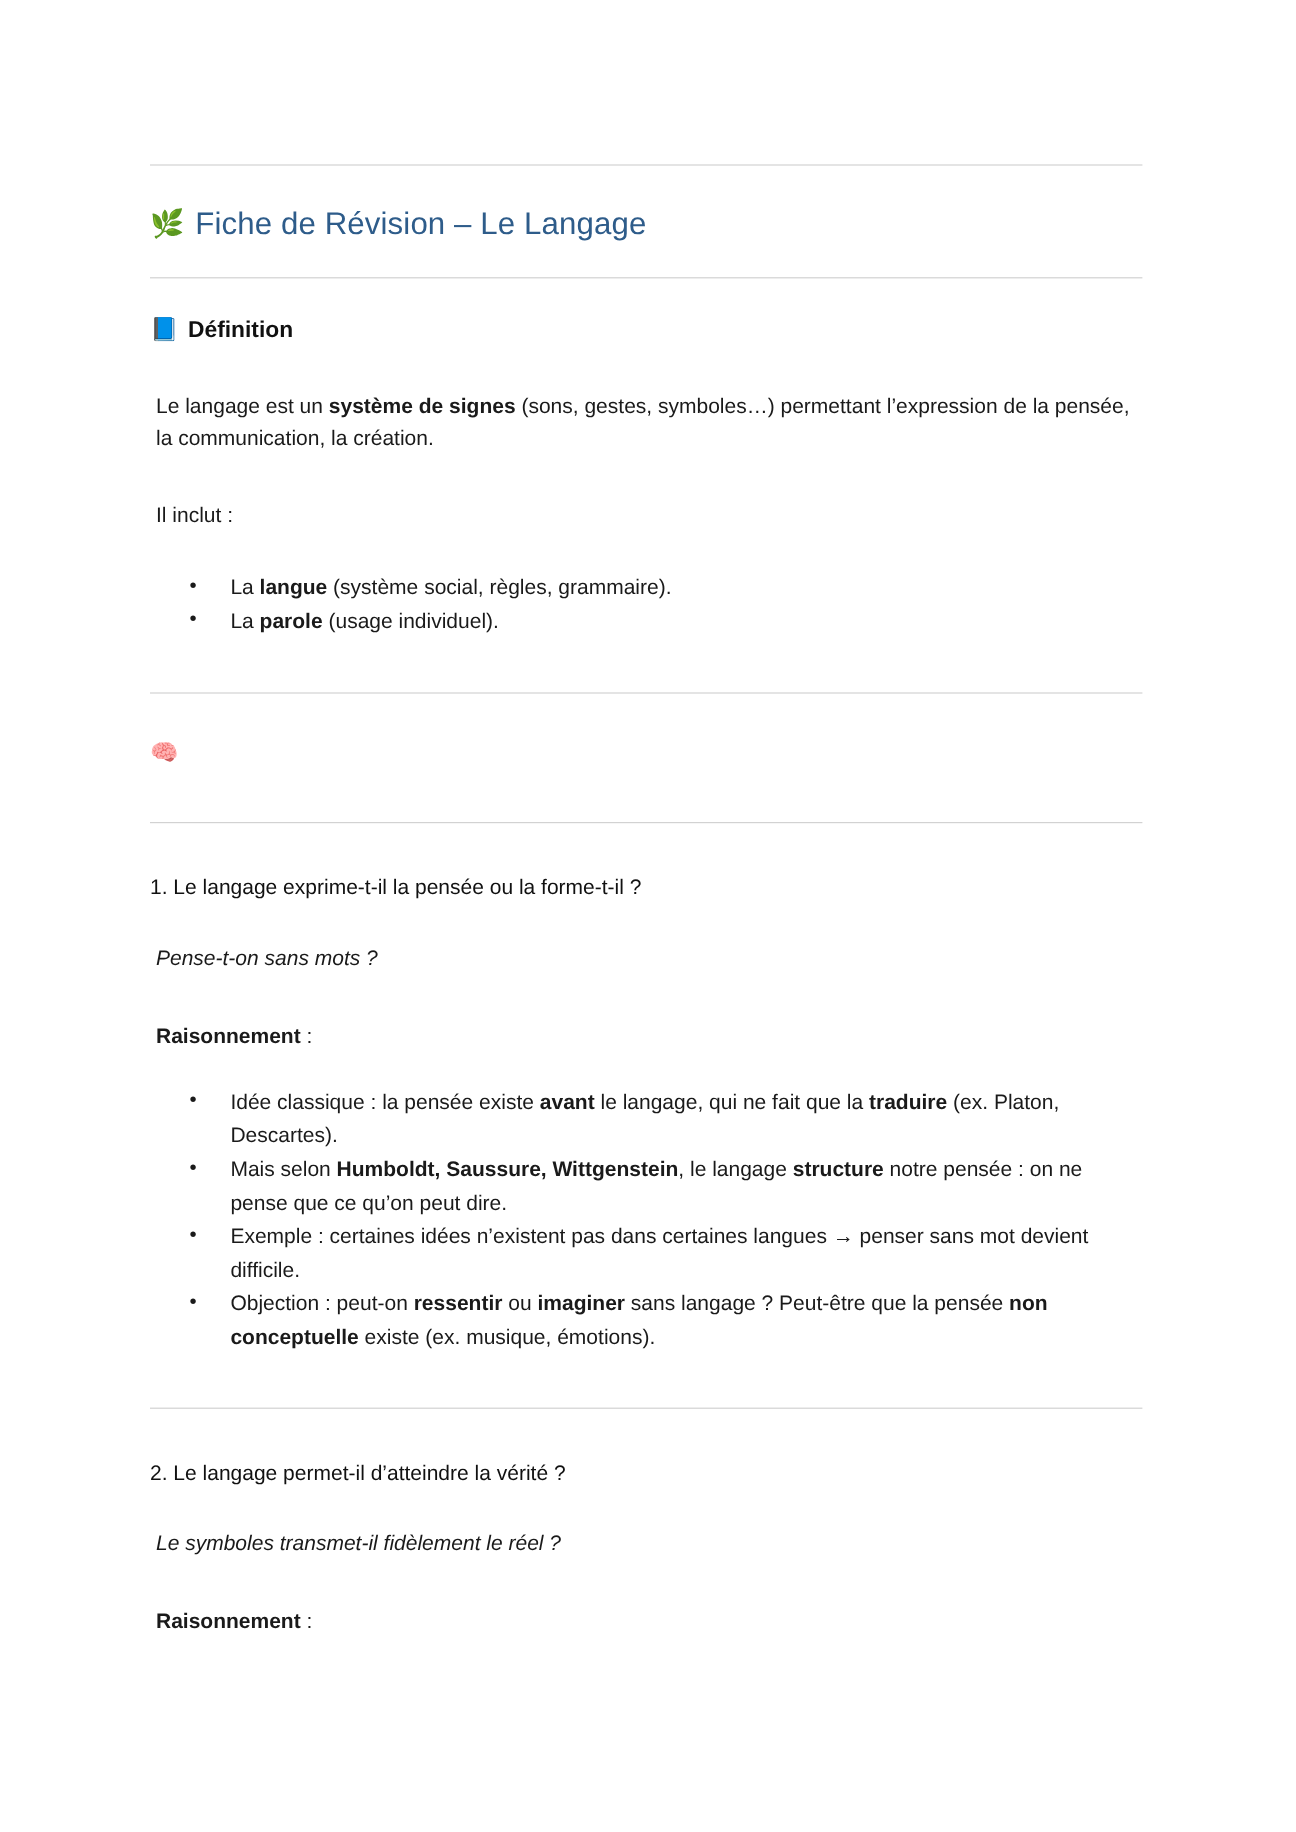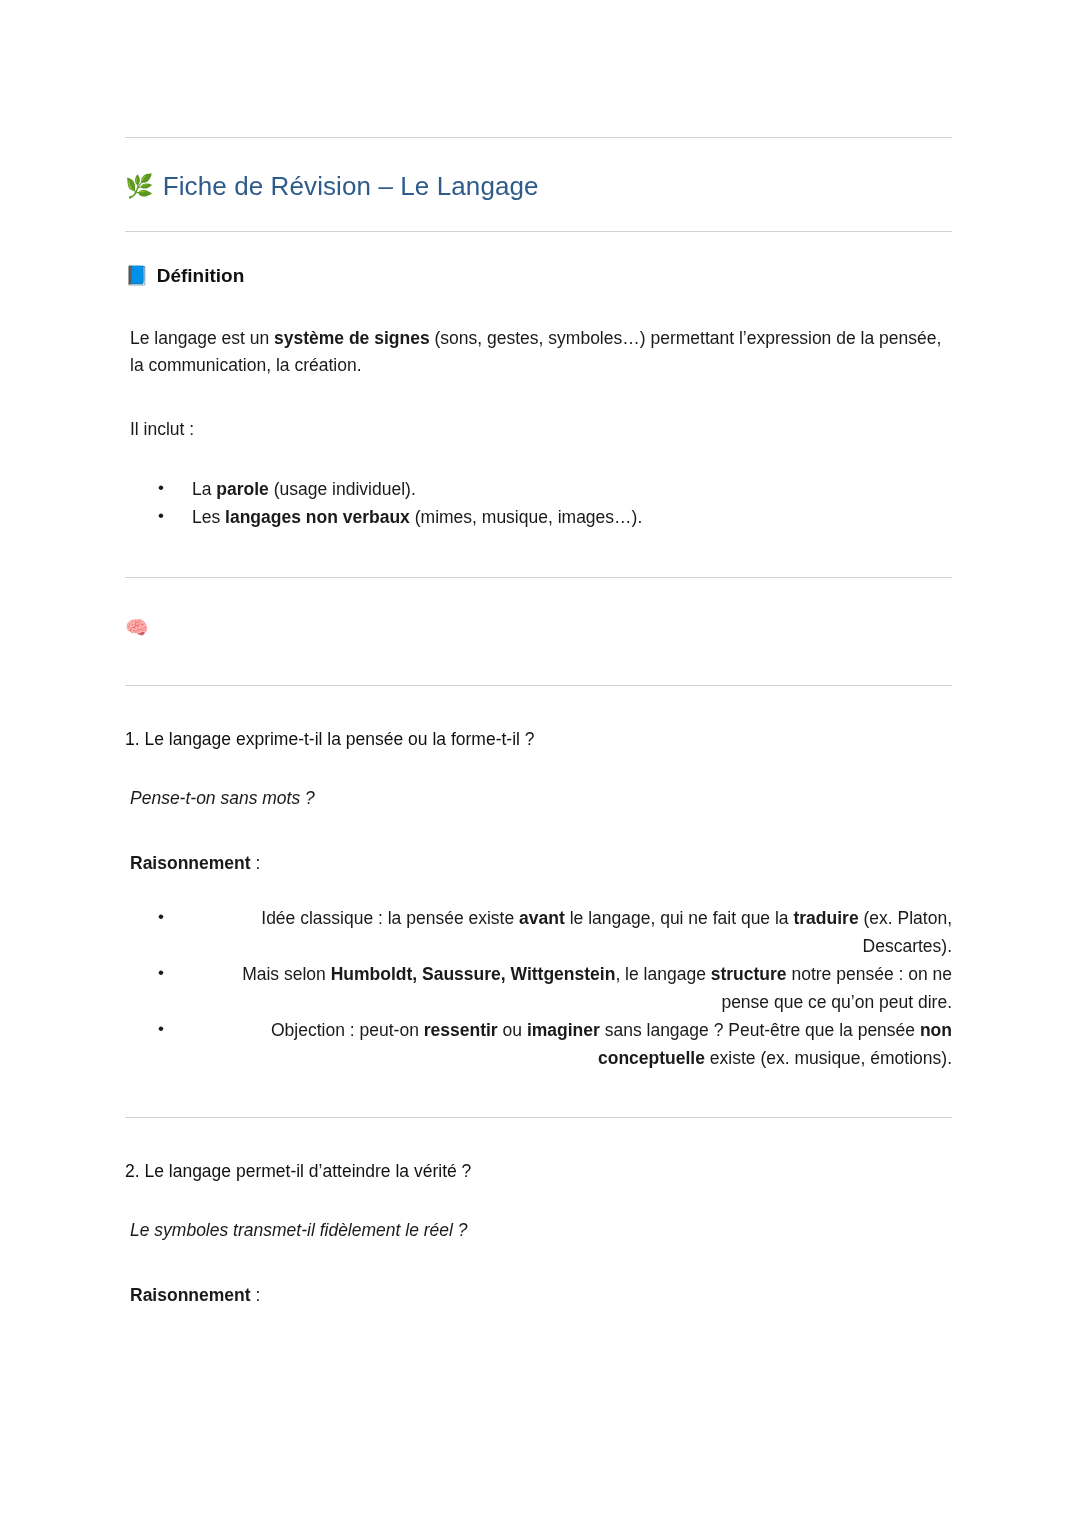--- a/index.html
+++ b/index.html
@@ -100,21 +100,21 @@
   }
   ul.bullets > li::before {
     content: "\2022";
     position: absolute;
     left: 33px;
     top: -1px;
     font-size: 17px;
     line-height: 1.57;
     color: #1a1a1a;
   }
-  ul.bullets.wide > li { padding-right: 0; text-align: right; }
+  ul.bullets.wide > li { padding-right: 0; }
   .sp-24 { height: 24px; }
   .sp-28 { height: 28px; }
   .sp-32 { height: 32px; }
   .sp-40 { height: 40px; }
   .sp-44 { height: 44px; }
   .sp-48 { height: 48px; }
   .top-pad { height: 137px; }
 </style>
 </head>
 <body>
@@ -148,22 +148,22 @@
 
     <p class="body"><span>Le langage est un </span><strong>système de signes</strong><span> (sons, gestes, symboles…) permettant l’expression de la pensée, la communication, la création.</span></p>
 
     <div class="sp-28"></div>
 
     <p class="body">Il inclut :</p>
 
     <div class="sp-28"></div>
 
     <ul class="bullets">
+      <li><span>La </span><strong>langue</strong><span> (système social, règles, grammaire).</span></li>
       <li><span>La </span><strong>parole</strong><span> (usage individuel).</span></li>
-      <li><span>Les </span><strong>langages non verbaux</strong><span> (mimes, musique, images…).</span></li>
     </ul>
 
     <div class="sp-44"></div>
 
     <hr class="rule">
 
     <div class="sp-40"></div>
 
     <h2 class="section-heading">
       <span class="emoji">🧠</span>
@@ -185,20 +185,21 @@
 
     <p class="body"><strong class="label-bold">Raisonnement</strong><span> :</span></p>
 
     <div class="sp-24"></div>
 
     <ul class="bullets wide">
       <li><span>Idée classique : la pensée existe </span><strong>avant</strong><span> le langage, qui ne fait que la </span><strong>traduire</strong><span> (ex. Platon, Descartes).</span></li>
 
       <li><span>Mais selon </span><strong>Humboldt, Saussure, Wittgenstein</strong><span>, le langage </span><strong>structure</strong><span> notre pensée : on ne pense que ce qu’on peut dire.</span></li>
 
+      <li><span>Exemple : certaines idées n’existent pas dans certaines langues → penser sans mot devient difficile.</span></li>
 
       <li><span>Objection : peut-on </span><strong>ressentir</strong><span> ou </span><strong>imaginer</strong><span> sans langage ? Peut-être que la pensée </span><strong>non conceptuelle</strong><span> existe (ex. musique, émotions).</span></li>
 
     </ul>
 
     <div class="sp-44"></div>
 
     <hr class="rule">
 
     <div class="sp-40"></div>

